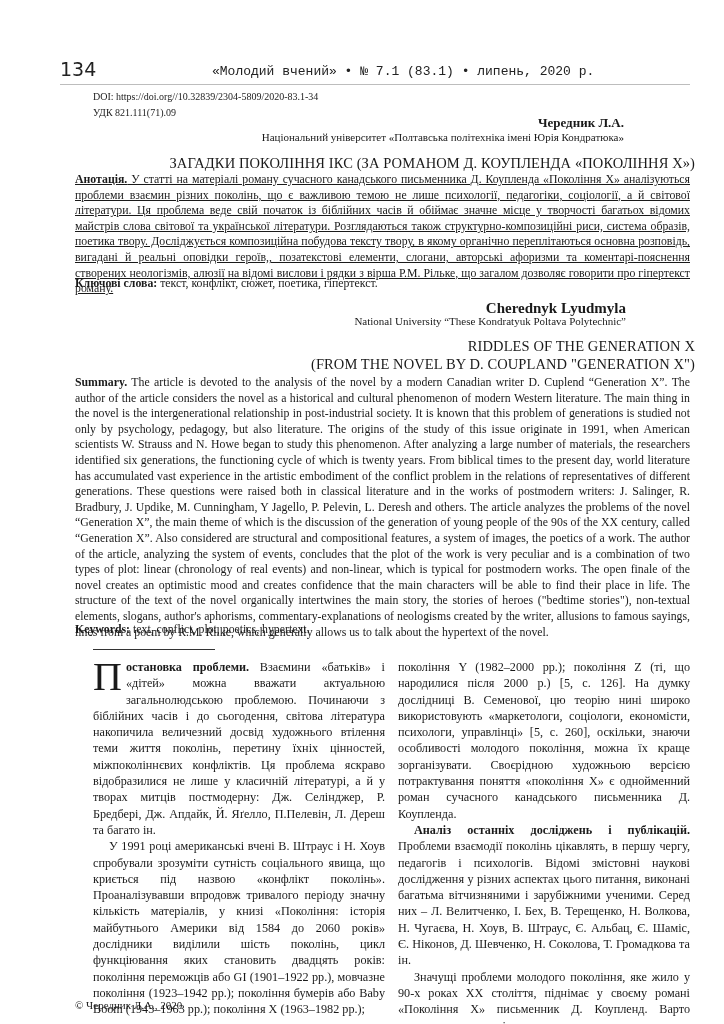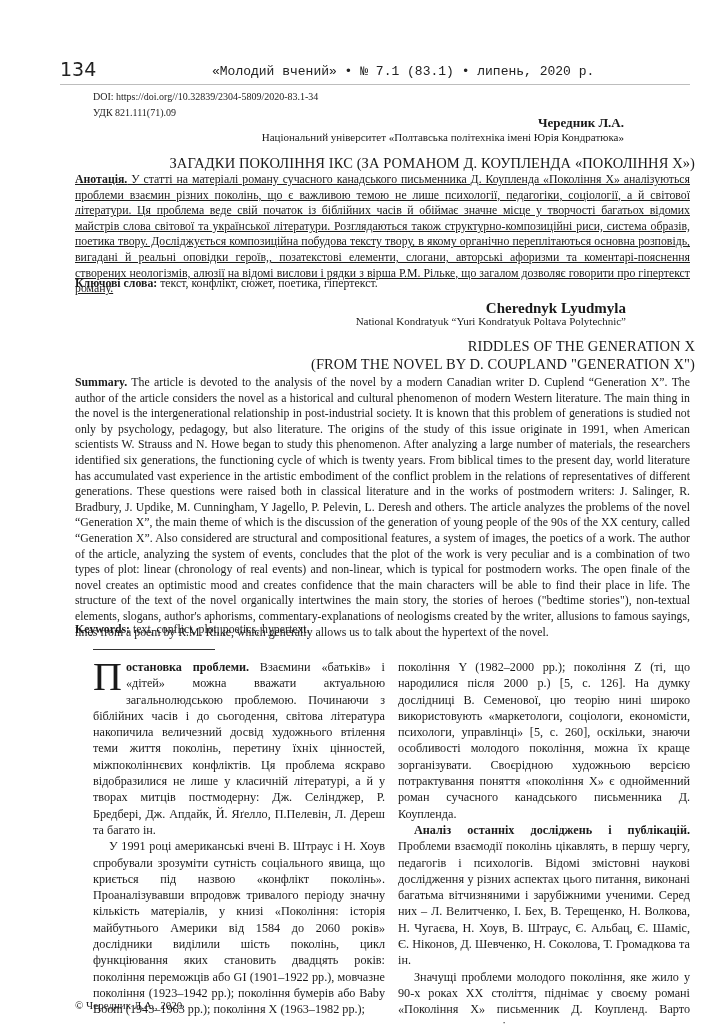--- a/index.html
+++ b/index.html
@@ -49,21 +49,21 @@
   <div class="title" style="top:151px;">ЗАГАДКИ ПОКОЛІННЯ ІКС (ЗА РОМАНОМ Д. КОУПЛЕНДА «ПОКОЛІННЯ Х»)</div>
 
   <div class="para" style="top:168px;text-decoration:underline;">
     <b>Анотація.</b><span> У статті на матеріалі роману сучасного канадського письменника Д. Коупленда «Покоління Х» аналізуються проблеми взаємин різних поколінь, що є важливою темою не лише психології, педагогіки, соціології, а й світової літератури. Ця проблема веде свій початок із біблійних часів й обіймає значне місце у творчості багатьох відомих майстрів слова світової та української літератури. Розглядаються також структурно-композиційні риси, система образів, поетика твору. Досліджується композиційна побудова тексту твору, в якому органічно переплітаються основна розповідь, вигадані й реальні оповідки героїв,, позатекстові елементи, слогани, авторські афоризми та коментарі-пояснення створених неологізмів, алюзії на відомі вислови і рядки з вірша Р.М. Рільке, що загалом дозволяє говорити про гіпертекст роману.</span>
   </div>
   <div class="para" style="top:272px;">
     <b>Ключові слова:</b><span> текст, конфлікт, сюжет, поетика, гіпертекст.</span>
   </div>
 
   <div class="author-en">Cherednyk Lyudmyla</div>
-  <div class="affil-en">National Kondratyuk “Yuri Kondratyuk Poltava Polytechnic”</div>
+  <div class="affil-en">National University “These Kondratyuk Poltava Polytechnic”</div>
 
   <div class="title" style="top:352px;">(FROM THE NOVEL BY D. COUPLAND "GENERATION X")</div>
   <div class="title" style="top:334px;">RIDDLES OF THE GENERATION X</div>
 
   <div class="para" style="top:371px;">
     <b>Summary.</b><span> The article is devoted to the analysis of the novel by a modern Canadian writer D. Cuplend “Generation X”. The author of the article considers the novel as a historical and cultural phenomenon of modern Western literature. The main thing in the novel is the intergenerational relationship in post-industrial society. It is known that this problem of generations is studied not only by psychology, pedagogy, but also literature. The origins of the study of this issue originate in 1991, when American scientists W. Strauss and N. Howe began to study this phenomenon. After analyzing a large number of materials, the researchers identified six generations, the functioning cycle of which is twenty years. From biblical times to the present day, world literature has accumulated vast experience in the artistic embodiment of the conflict problem in the relations of representatives of different generations. These questions were raised both in classical literature and in the works of postmodern writers: J. Salinger, R. Bradbury, J. Updike, M. Cunningham, Y Jagello, P. Pelevin, L. Deresh and others. The article analyzes the problems of the novel “Generation X”, the main theme of which is the discussion of the generation of young people of the 90s of the XX century, called “Generation X”. Also considered are structural and compositional features, a system of images, the poetics of a work. The author of the article, analyzing the system of events, concludes that the plot of the work is very peculiar and is a combination of two types of plot: linear (chronology of real events) and non-linear, which is typical for postmodern works. The open finale of the novel creates an optimistic mood and creates confidence that the main characters will be able to find their place in life. The structure of the text of the novel organically intertwines the main story, the stories of heroes ("bedtime stories"), non-textual elements, slogans, author's aphorisms, commentary-explanations of neologisms created by the writer, allusions to famous sayings, lines from a poem by R.M. Rilke, which generally allows us to talk about the hypertext of the novel.</span>
   </div>
   <div class="para" style="top:618px;">
     <b>Keywords:</b><span> text, conflict, plot, poetics, hypertext.</span>
   </div>

